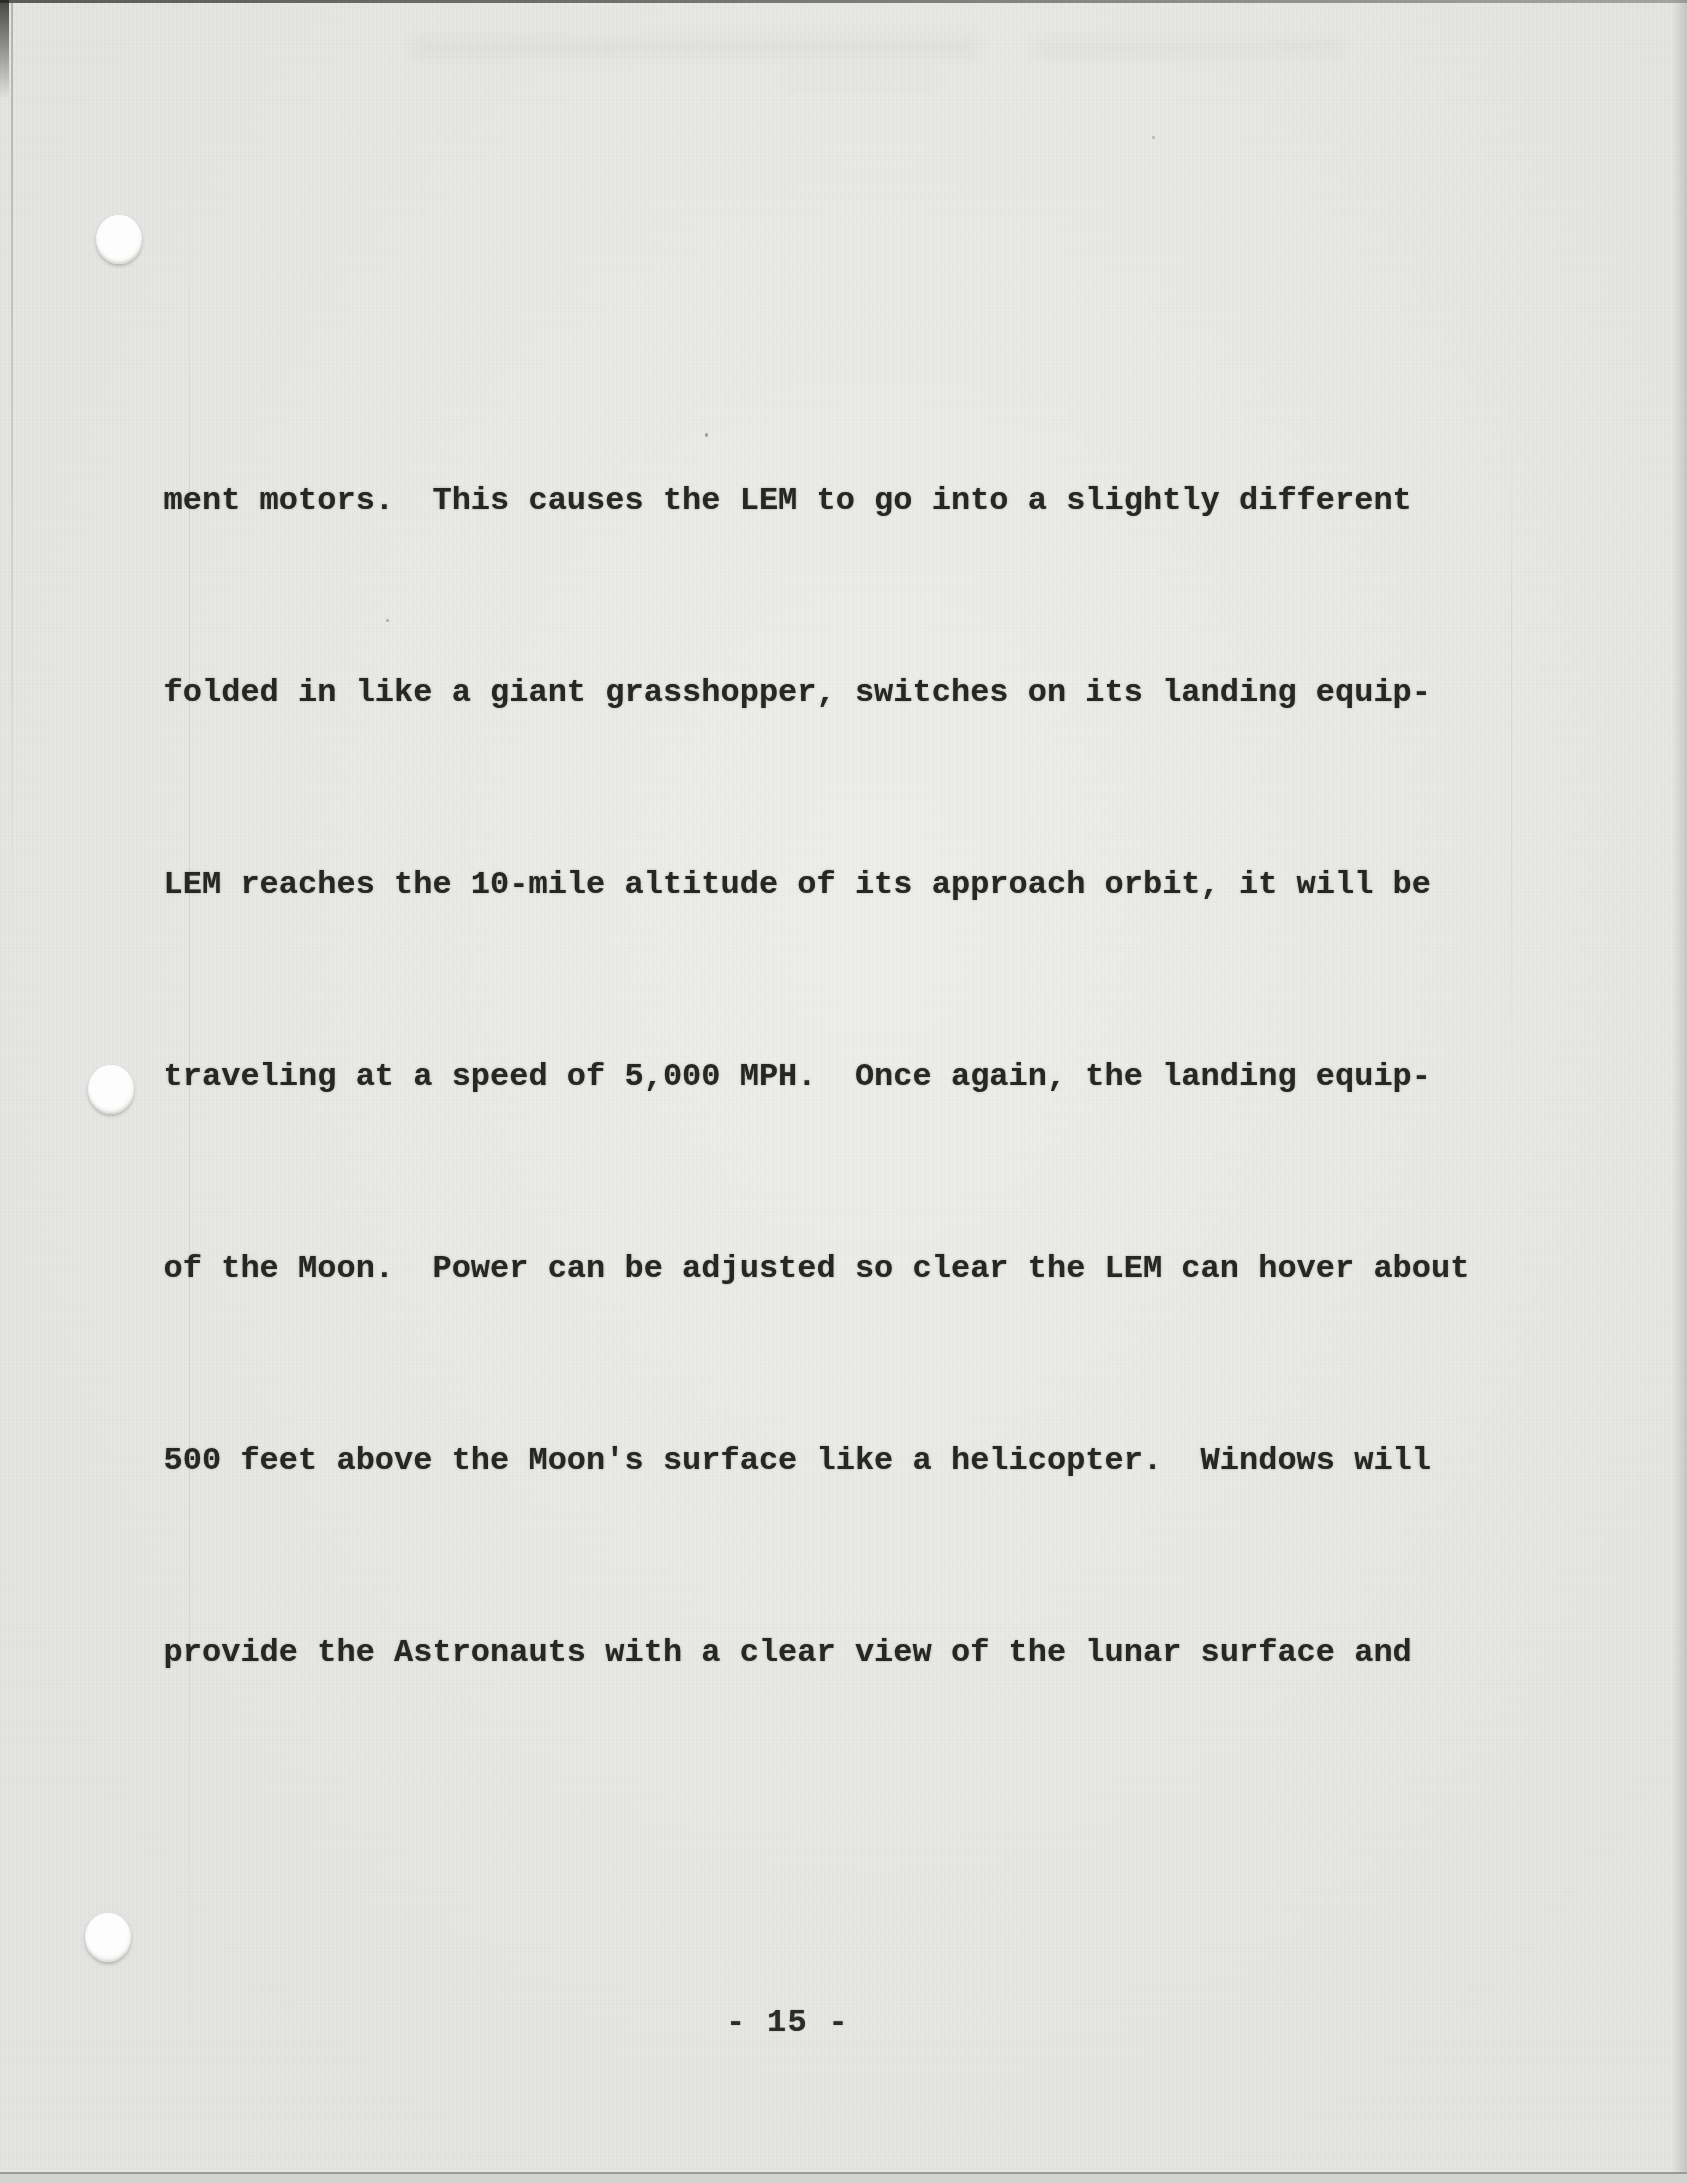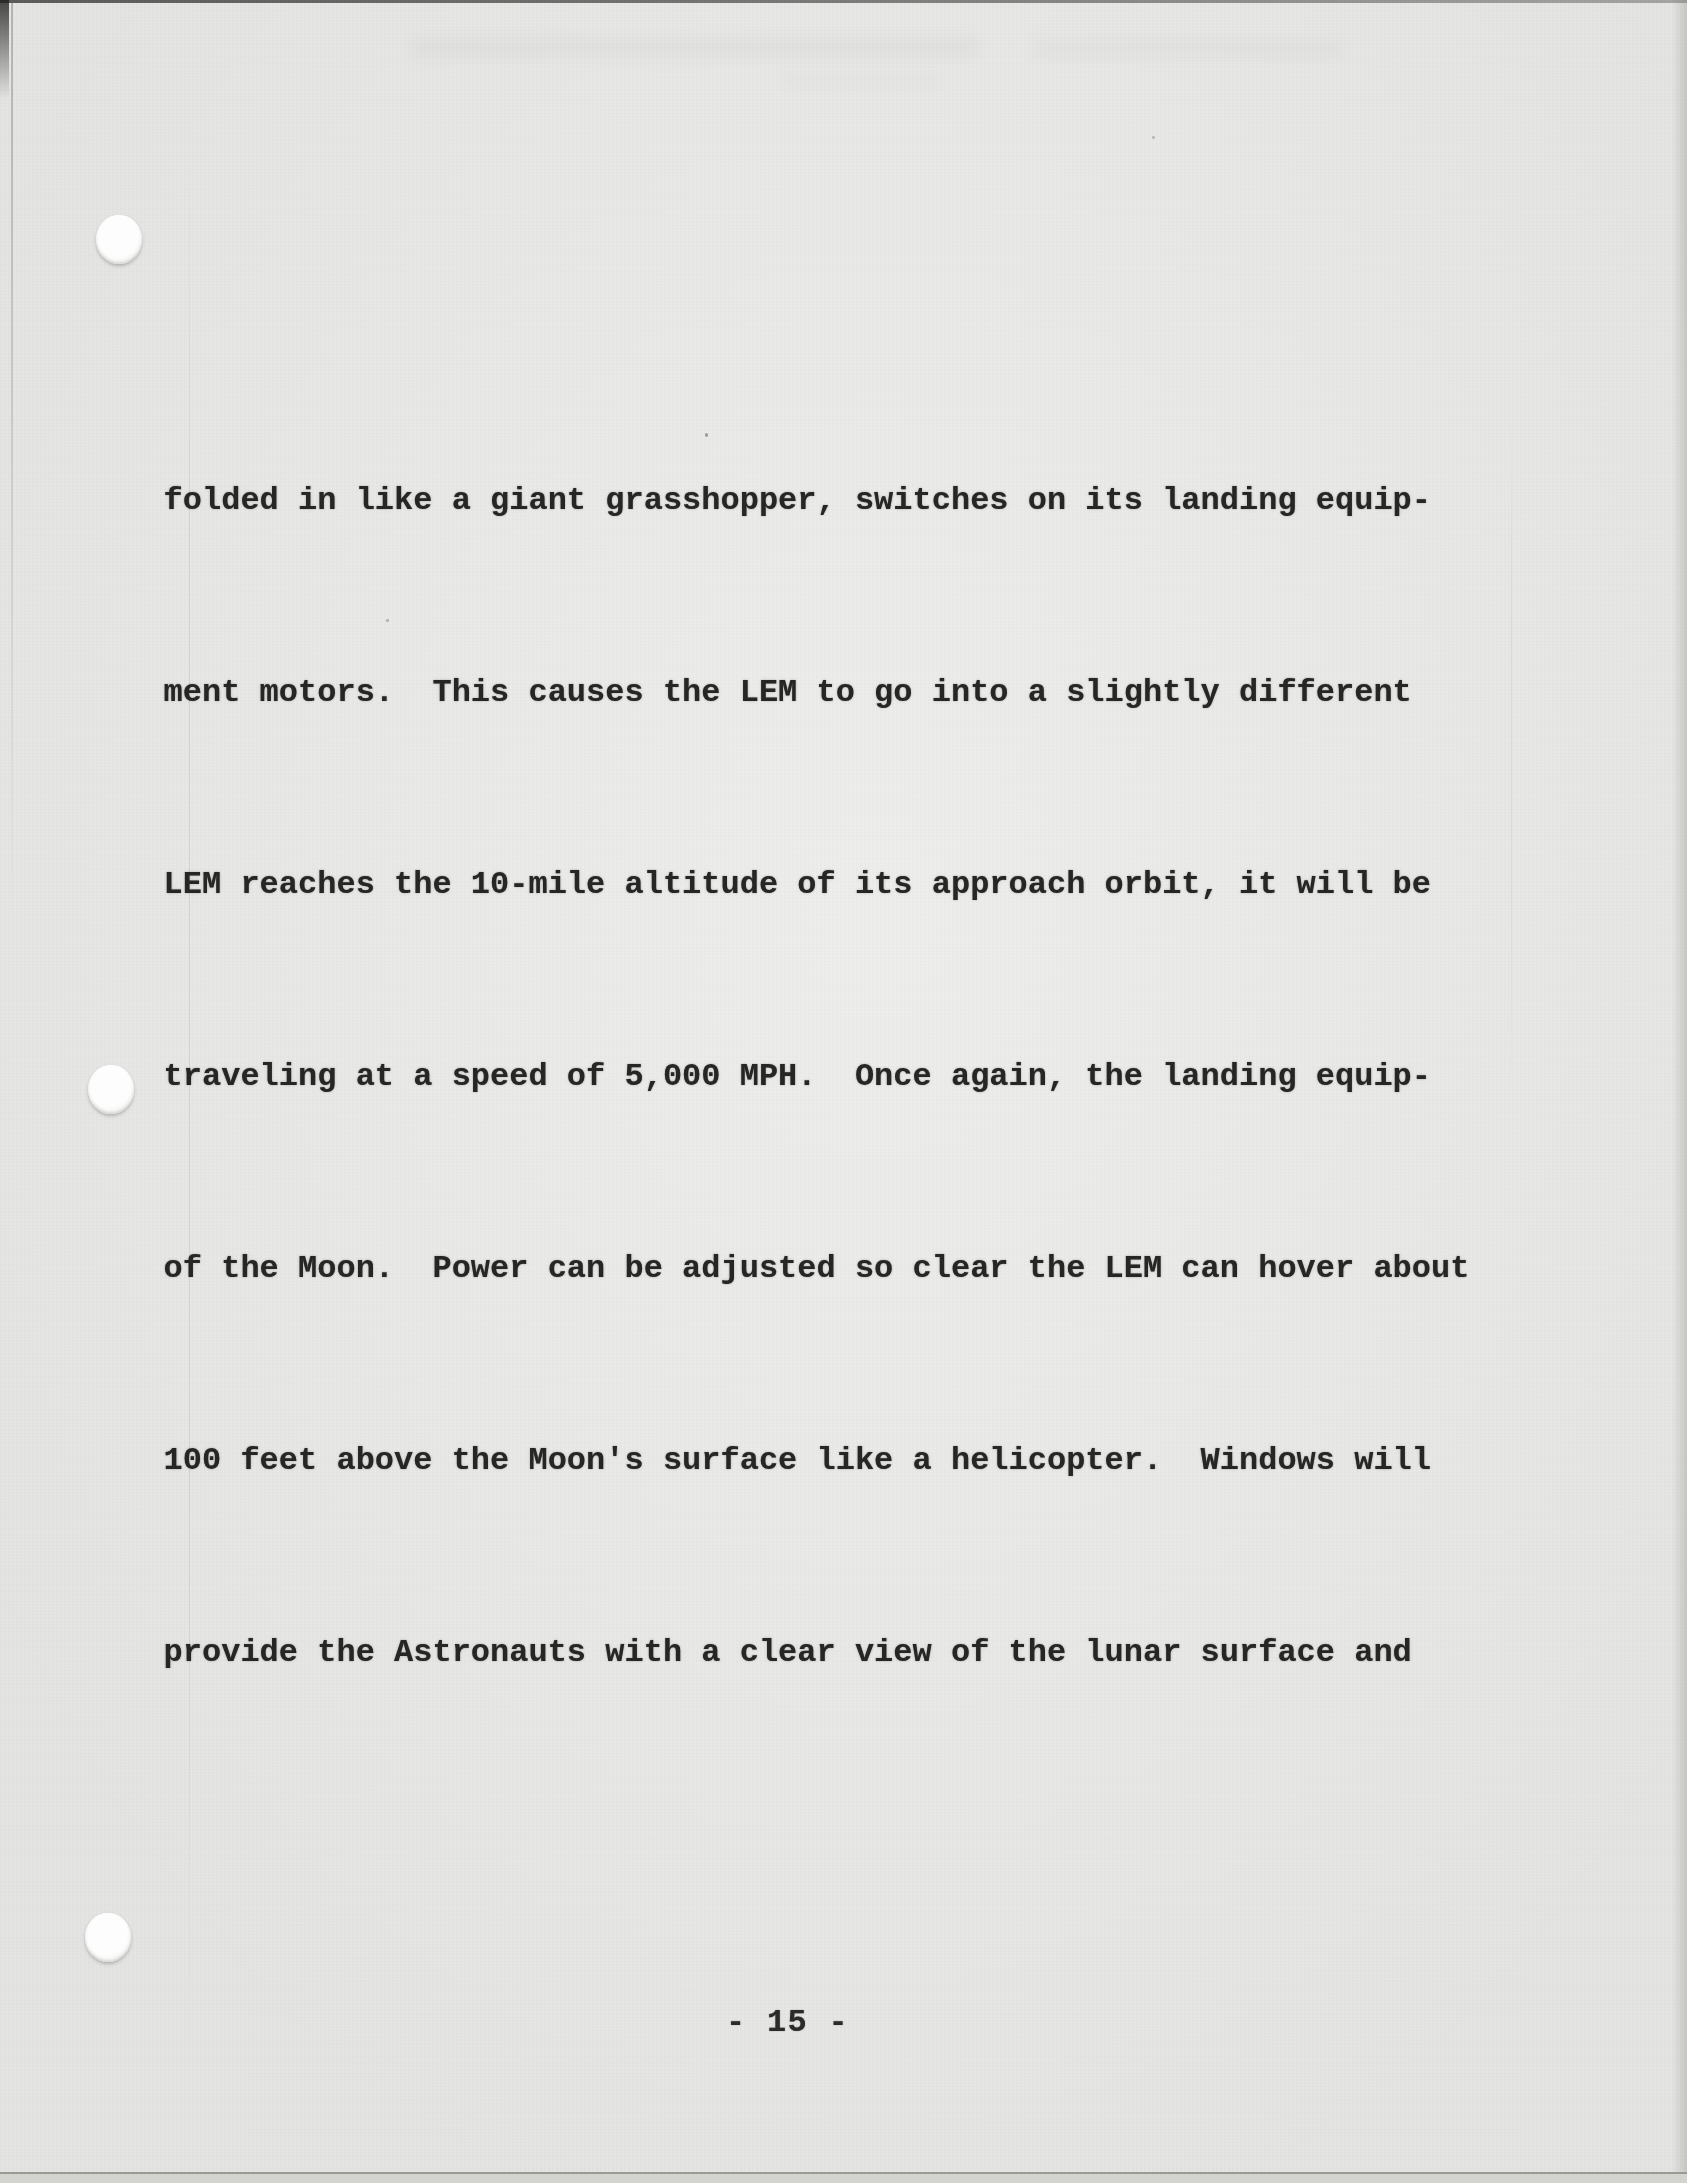--- a/index.html
+++ b/index.html
@@ -106,26 +106,26 @@
   <div class="speck speck-b"></div>
   <div class="speck speck-c"></div>
   <div class="speck speck-d"></div>
 
   <div class="hole hole-1"></div>
   <div class="hole hole-2"></div>
   <div class="hole hole-3"></div>
 
   <div class="text-block">
     <div class="para para-1">
+      <div class="line">ment motors.  This causes the LEM to go into a slightly different</div>
       <div class="line">folded in like a giant grasshopper, switches on its landing equip-</div>
-      <div class="line">ment motors.  This causes the LEM to go into a slightly different</div>
       <div class="line">LEM reaches the 10-mile altitude of its approach orbit, it will be</div>
       <div class="line">traveling at a speed of 5,000 MPH.  Once again, the landing equip-</div>
       <div class="line">of the Moon.  Power can be adjusted so clear the LEM can hover about</div>
-      <div class="line">100 feet above the Moon's surface like a helicopter.  Windows will</div>
+      <div class="line">500 feet above the Moon's surface like a helicopter.  Windows will</div>
       <div class="line">provide the Astronauts with a clear view of the lunar surface and</div>
       
       
       
     </div>
     
     
   </div>
 
   <div class="page-number">- 15 -</div>

